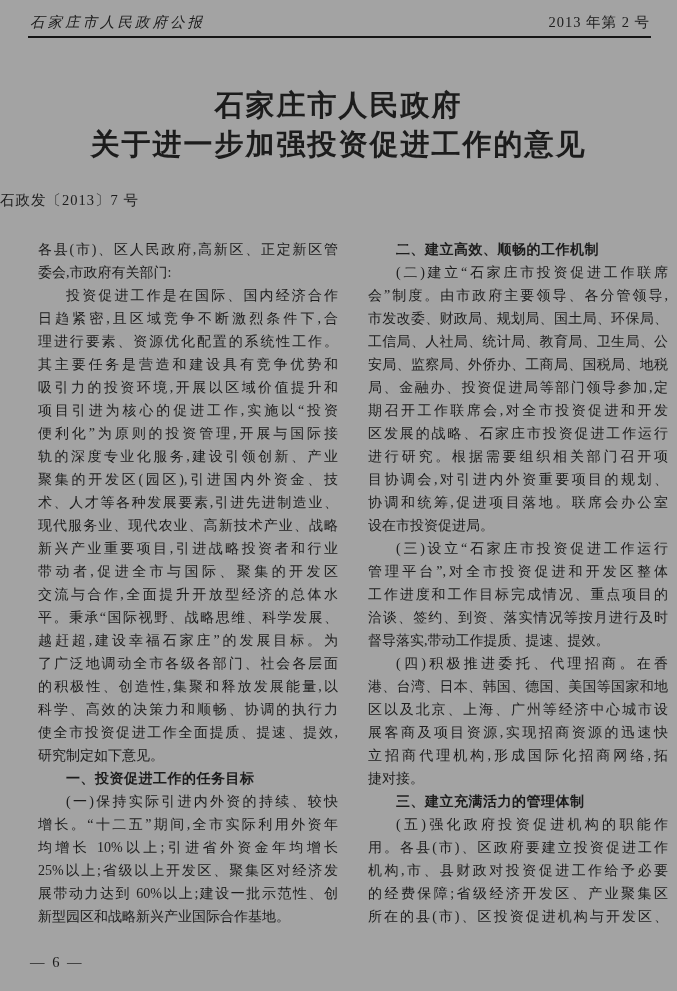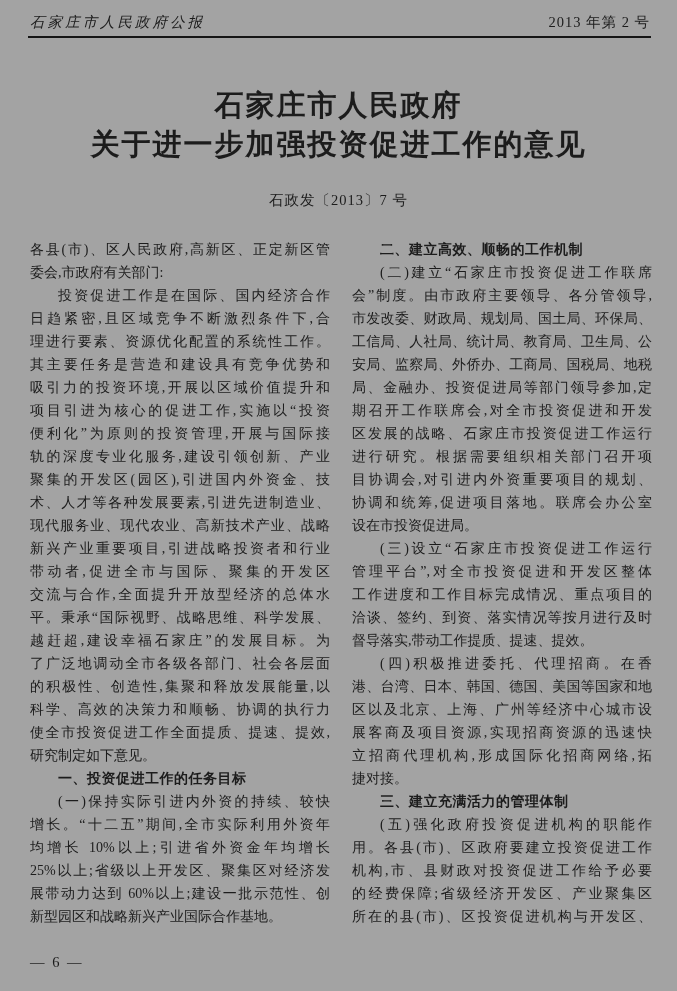--- a/index.html
+++ b/index.html
@@ -27,28 +27,28 @@
   }
   .title-block{
     position:absolute;top:86px;left:0;right:0;
     text-align:center;
     font-weight:bold;
     font-size:29px;line-height:39px;
     letter-spacing:2px;
   }
   .doc-number{
     position:absolute;top:191px;left:0;right:0;
-    text-align:center;
+    text-align:left;
     font-size:14.5px;letter-spacing:1px;
   }
   .columns{
     position:absolute;top:238px;left:30px;
     display:flex;gap:22px;
   }
-  .col{width:300px;}
+  .col{width:300px;margin-left:8px;}
   .line{
     font-size:14px;
     line-height:23px;height:23px;
     text-align:justify;
     text-align-last:justify;
     overflow:hidden;
   }
   .line.last{text-align-last:left;}
   .line.indent{text-indent:2em;}
   .line.heading{

